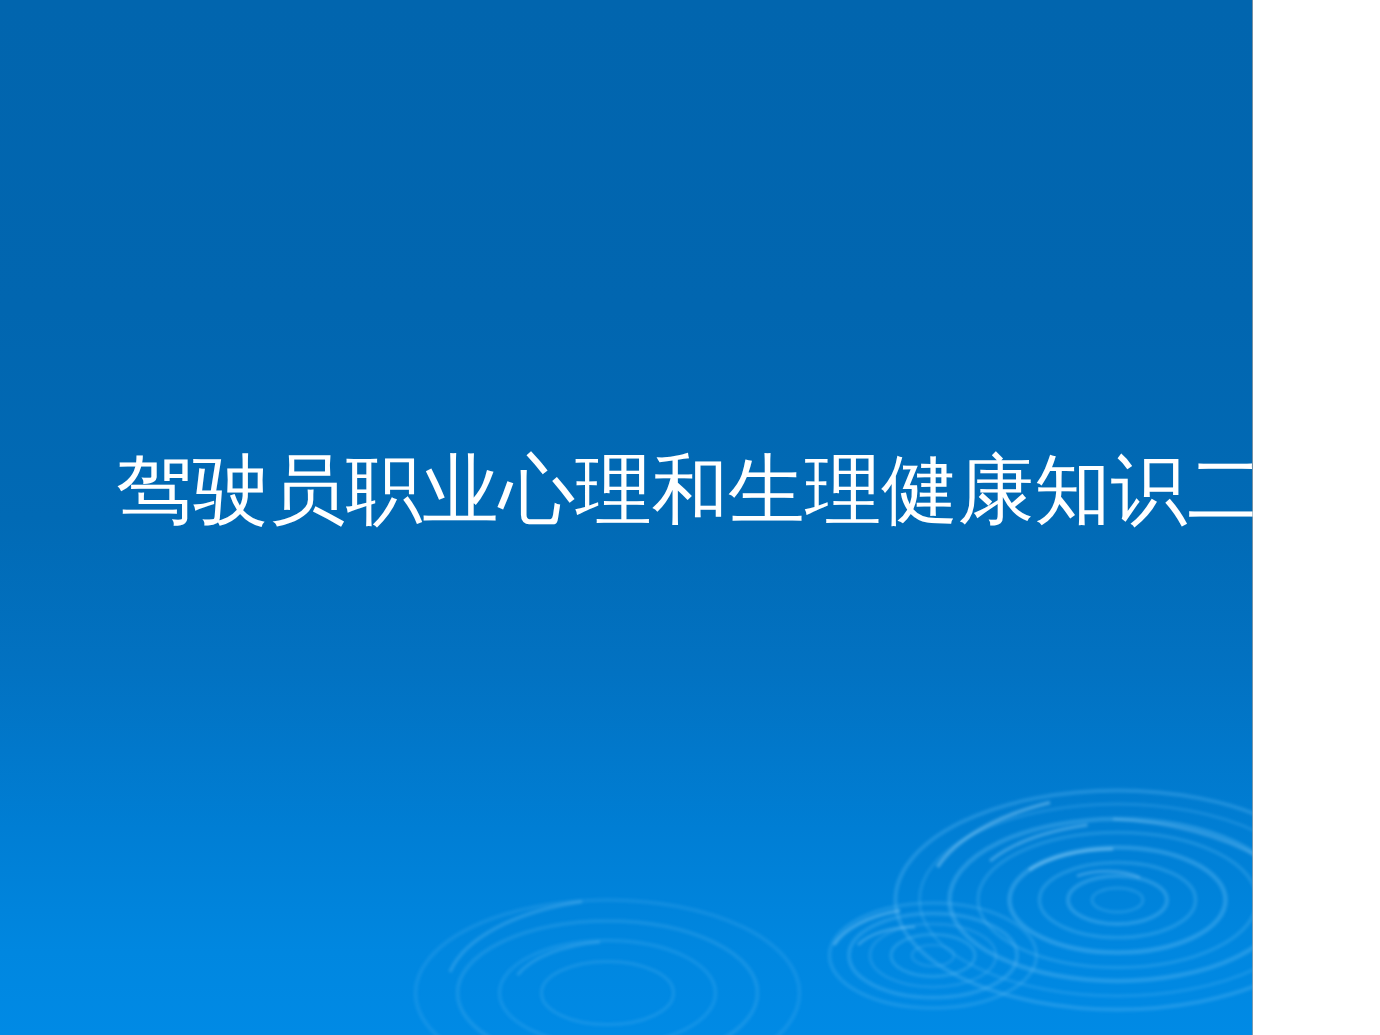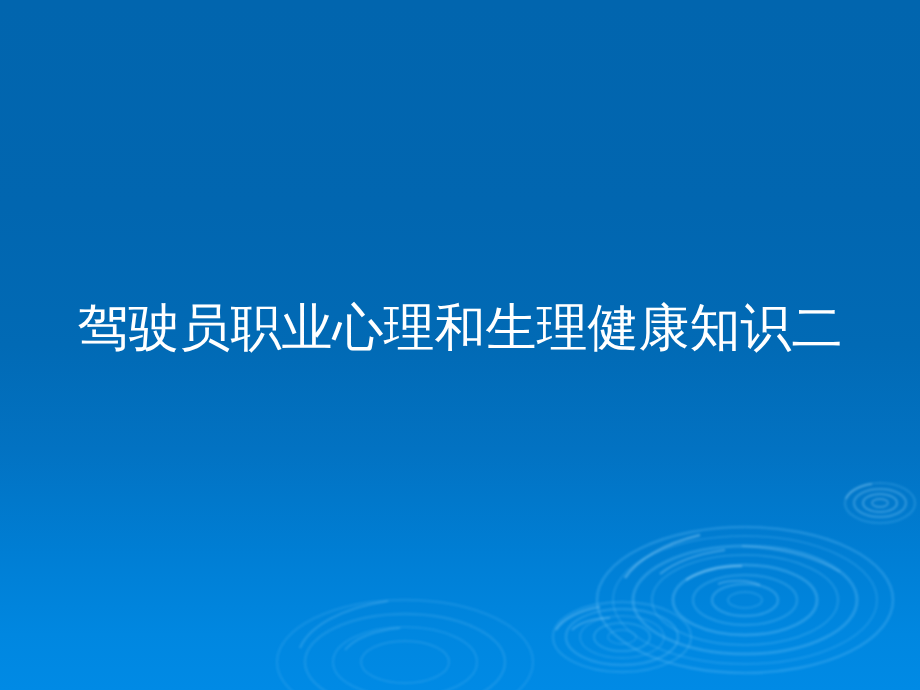--- a/index.html
+++ b/index.html
@@ -7,21 +7,21 @@
     margin: 0;
     padding: 0;
     background: #ffffff;
   }
   body {
     font-family: "Liberation Sans", sans-serif;
   }
 
   .slide {
     position: relative;
-    width: 920px;
+    width: 835px;
     height: 690px;
     overflow: hidden;
     background: #404040;
   }
 
   
   .slide-bg {
     position: absolute;
     inset: 0;
     background: linear-gradient(

